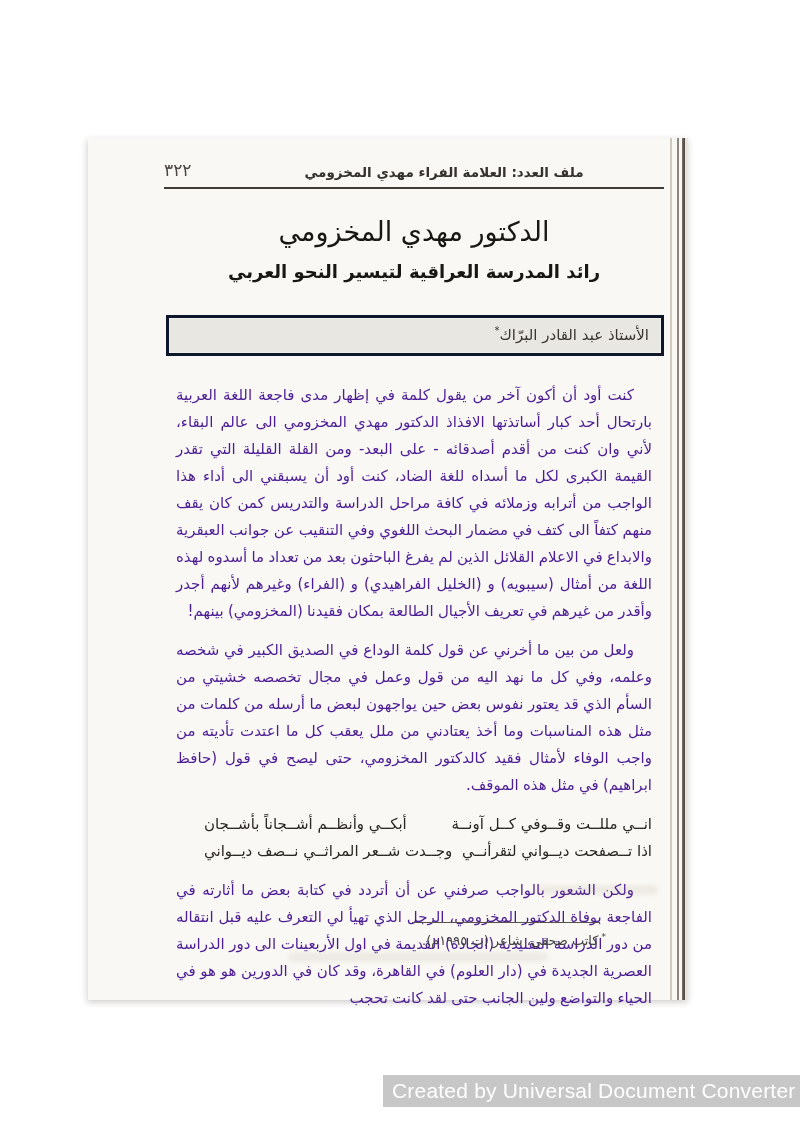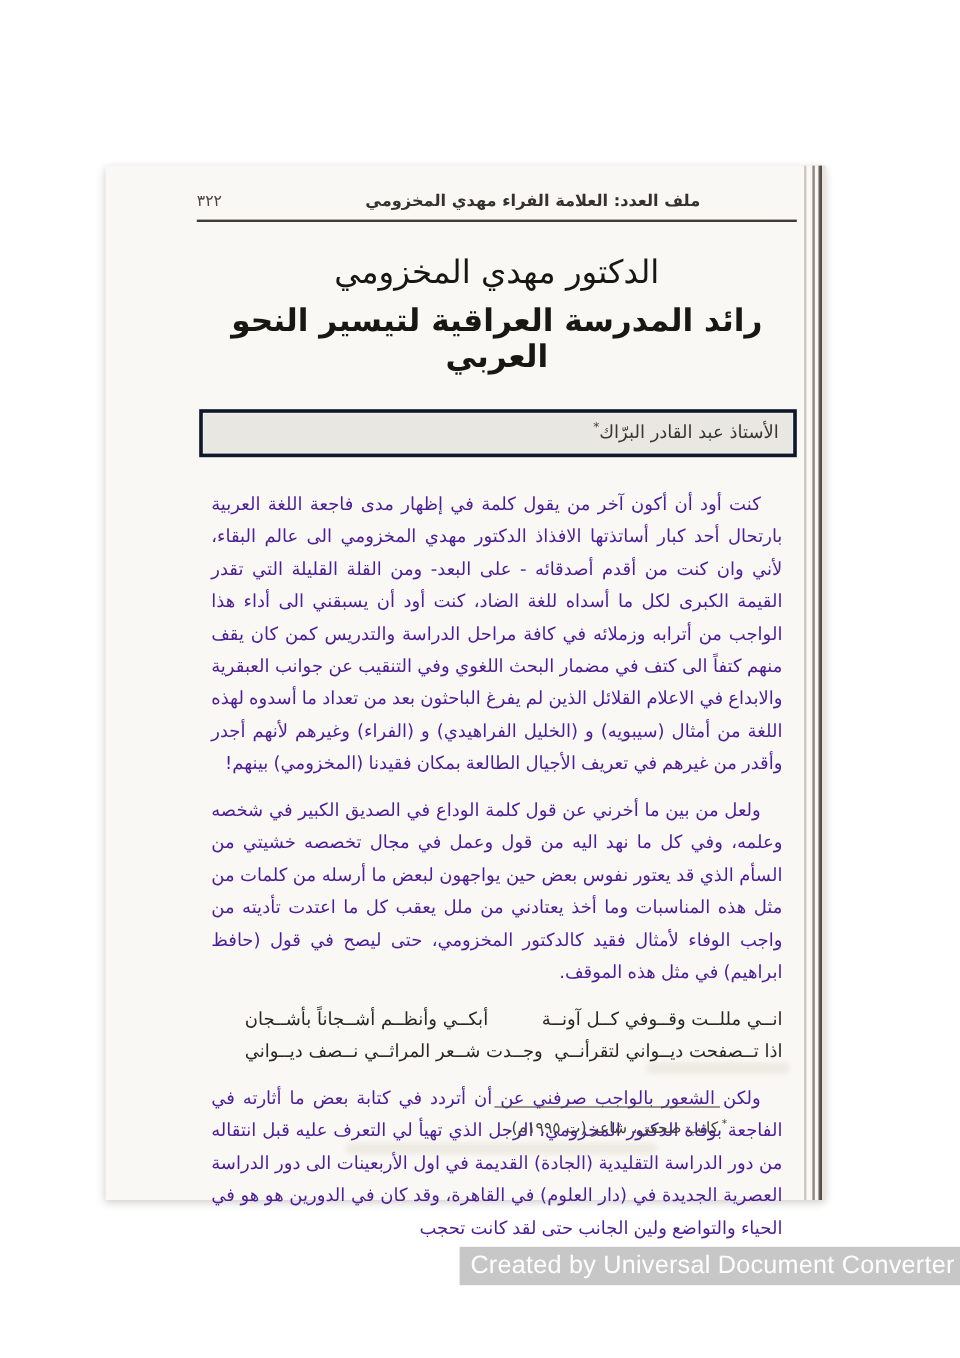--- a/index.html
+++ b/index.html
@@ -27,30 +27,30 @@
   .content {
     position: absolute;
     top: 0; left: 0; right: 0; bottom: 0;
     padding: 22px 24px 0 76px;
     box-sizing: border-box;
     direction: rtl;
     color: #2b2823;
   }
   .hdr { display: flex; align-items: flex-end; font-size: 13.5px; font-weight: bold; color: #35312c; }
   .hdr-title { flex: 1; text-align: center; letter-spacing: 0.2px; }
-  .hdr-num { width: 60px; text-align: left; font-weight: normal; font-size: 13px; color: #4a453f; }
+  .hdr-num { width: 60px; text-align: left; font-weight: normal; font-size: 17px; color: #4a453f; }
   .hdr-rule { border: none; border-top: 2px solid #403b35; margin: 7px 0 0 0; }
 
   .t1 {
     margin: 26px 0 0 0; text-align: center;
     font-size: 27px; font-weight: normal; color: #191712; line-height: 34px;
   }
   .t2 {
     margin: 8px 0 0 0; text-align: center;
-    font-size: 26px; font-weight: bold; color: #191712; line-height: 30px;
+    font-size: 18px; font-weight: bold; color: #191712; line-height: 30px;
   }
 
   .author-box {
     margin: 28px 0 0 2px;
     background: #e8e7e2;
     border: 3px solid #0f172a;
     box-shadow: inset 0 0 0 1px rgba(255,255,255,0.35);
     padding: 7px 12px 9px 12px;
     font-size: 15px; color: #3a352f;
     text-align: right;
@@ -82,21 +82,21 @@
   
   .ghost {
     position: absolute; height: 10px; border-radius: 5px;
     background: rgba(150,130,95,0.10); filter: blur(2px);
   }
   .ghost-1 { right: 30px; width: 120px; bottom: 105px; }
   .ghost-2 { right: 140px; width: 260px; bottom: 38px; }
 
   .watermark {
     position: absolute;
-    left: 383px; top: 1039px;
+    left: 383px; top: 1075px;
     width: 417px; height: 32px;
     background: #c7c7c7;
     color: #ffffff;
     font-family: "Liberation Sans", sans-serif;
     font-size: 21px; line-height: 32px;
     padding-left: 9px;
     box-sizing: border-box;
     white-space: nowrap; overflow: hidden;
     letter-spacing: 0.2px;
   }

